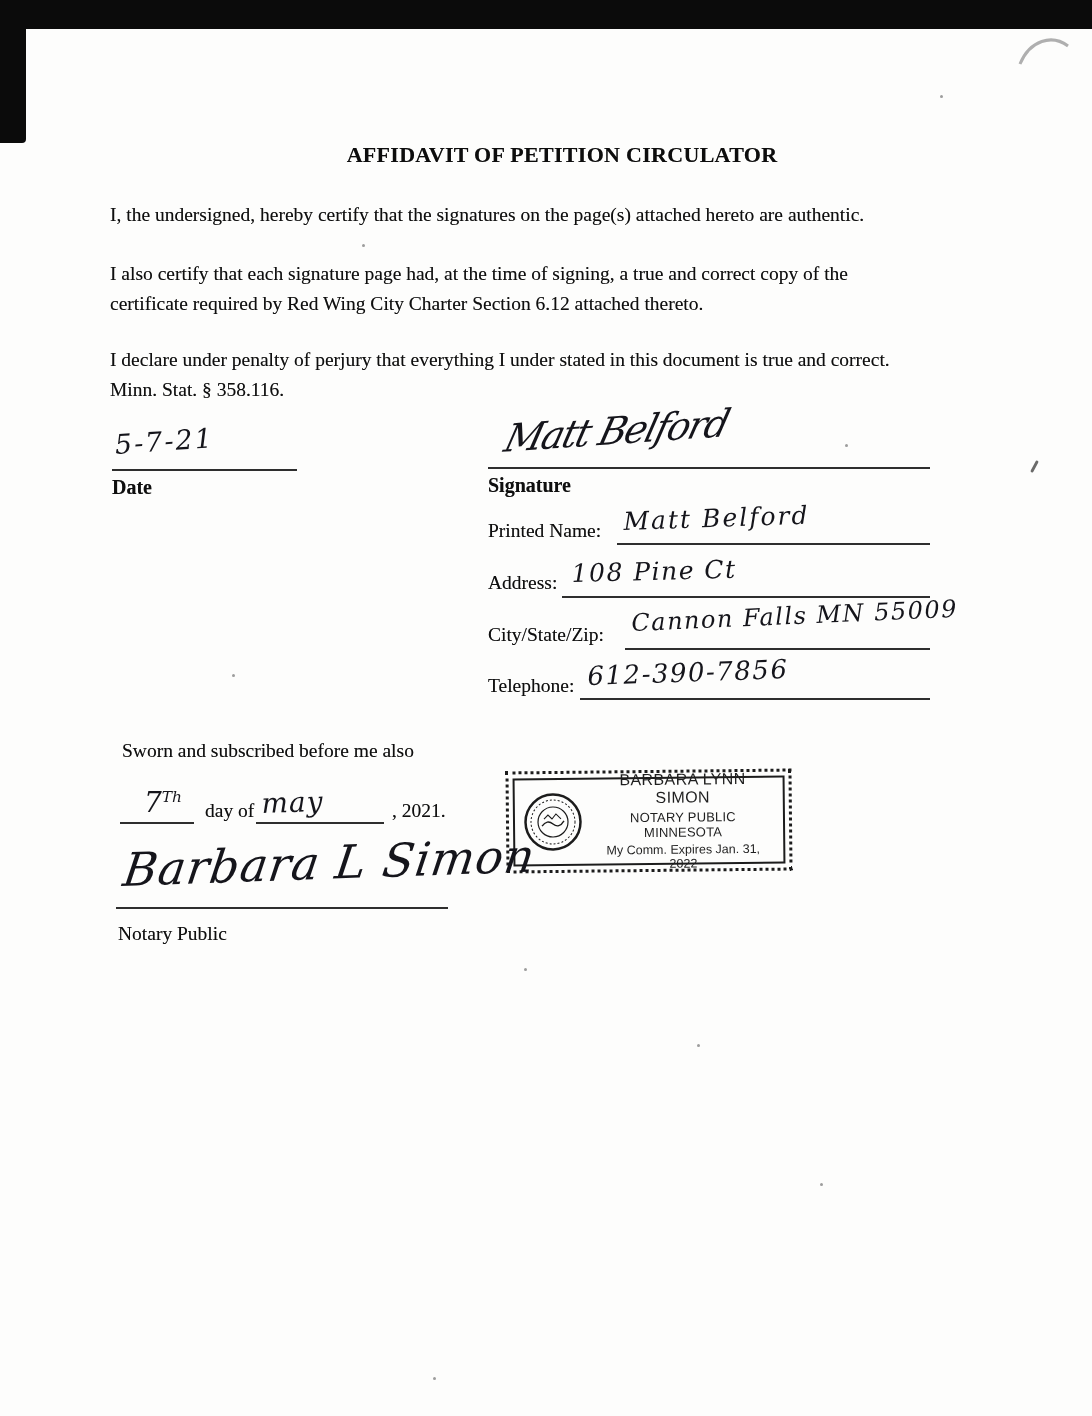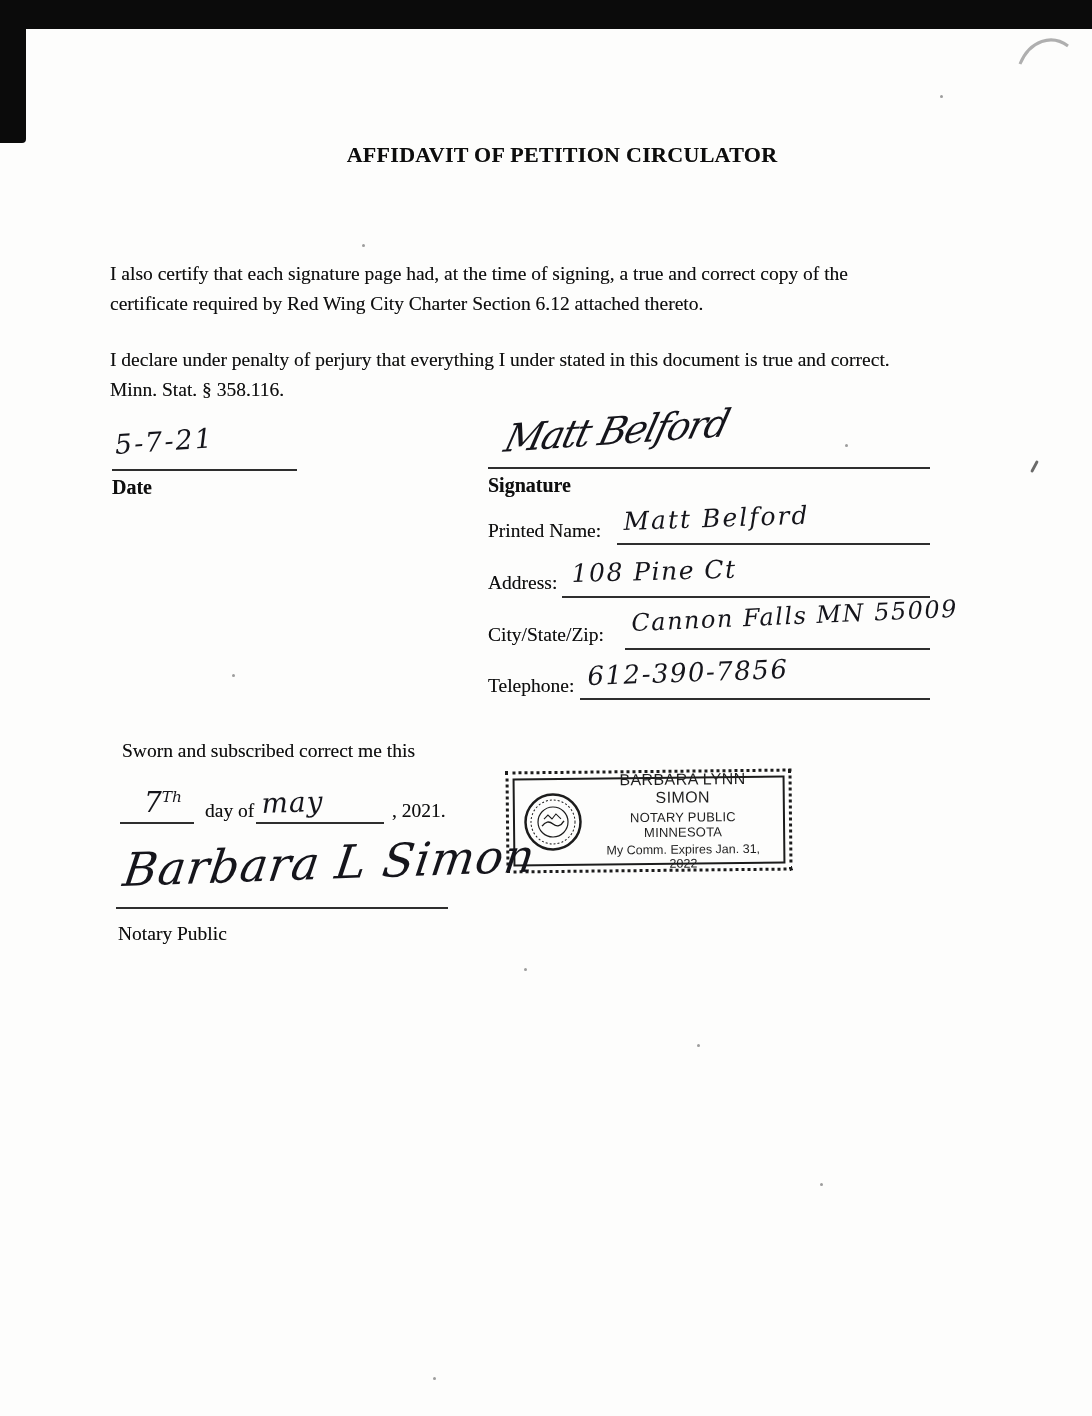--- a/index.html
+++ b/index.html
@@ -120,20 +120,23 @@
   <div class="speck" style="left:845px; top:444px;"></div>
   <div class="speck" style="left:232px; top:674px;"></div>
   <div class="speck" style="left:524px; top:968px;"></div>
   <div class="speck" style="left:697px; top:1044px;"></div>
   <div class="speck" style="left:820px; top:1183px;"></div>
   <div class="speck" style="left:433px; top:1377px;"></div>
   <div class="speck" style="left:940px; top:95px;"></div>
 
   <div class="title printed">AFFIDAVIT OF PETITION CIRCULATOR</div>
 
+  <div class="para p1 printed">
+    <div class="pline">I, the undersigned, hereby certify that the signatures on the page(s) attached hereto are authentic.</div>
+  </div>
   <div class="para p2 printed">
     <div class="pline">I also certify that each signature page had, at the time of signing, a true and correct copy of the</div>
     <div class="pline">certificate required by Red Wing City Charter Section 6.12 attached thereto.</div>
   </div>
   <div class="para p3 printed">
     <div class="pline">I declare under penalty of perjury that everything I under stated in this document is true and correct.</div>
     <div class="pline">Minn. Stat. § 358.116.</div>
   </div>
 
   <div class="hand date-value">5-7-21</div>
@@ -153,21 +156,21 @@
   <div class="uline addr-line"></div>
 
   <div class="plabel csz-label printed">City/State/Zip:</div>
   <div class="hand csz-value">Cannon Falls MN 55009</div>
   <div class="uline csz-line"></div>
 
   <div class="plabel tel-label printed">Telephone:</div>
   <div class="hand tel-value">612-390-7856</div>
   <div class="uline tel-line"></div>
 
-  <div class="plabel sworn printed">Sworn and subscribed correct me this</div>
+  <div class="plabel sworn printed">Sworn and subscribed before me also</div>
 
   <div class="hand day-value">
     <span>7</span><sup>Th</sup>
   </div>
   <div class="uline day-line"></div>
   <div class="plabel dayof-label printed">day of</div>
   <div class="hand month-value">may</div>
   <div class="uline month-line"></div>
   <div class="plabel year-label printed">, 2021.</div>
 

